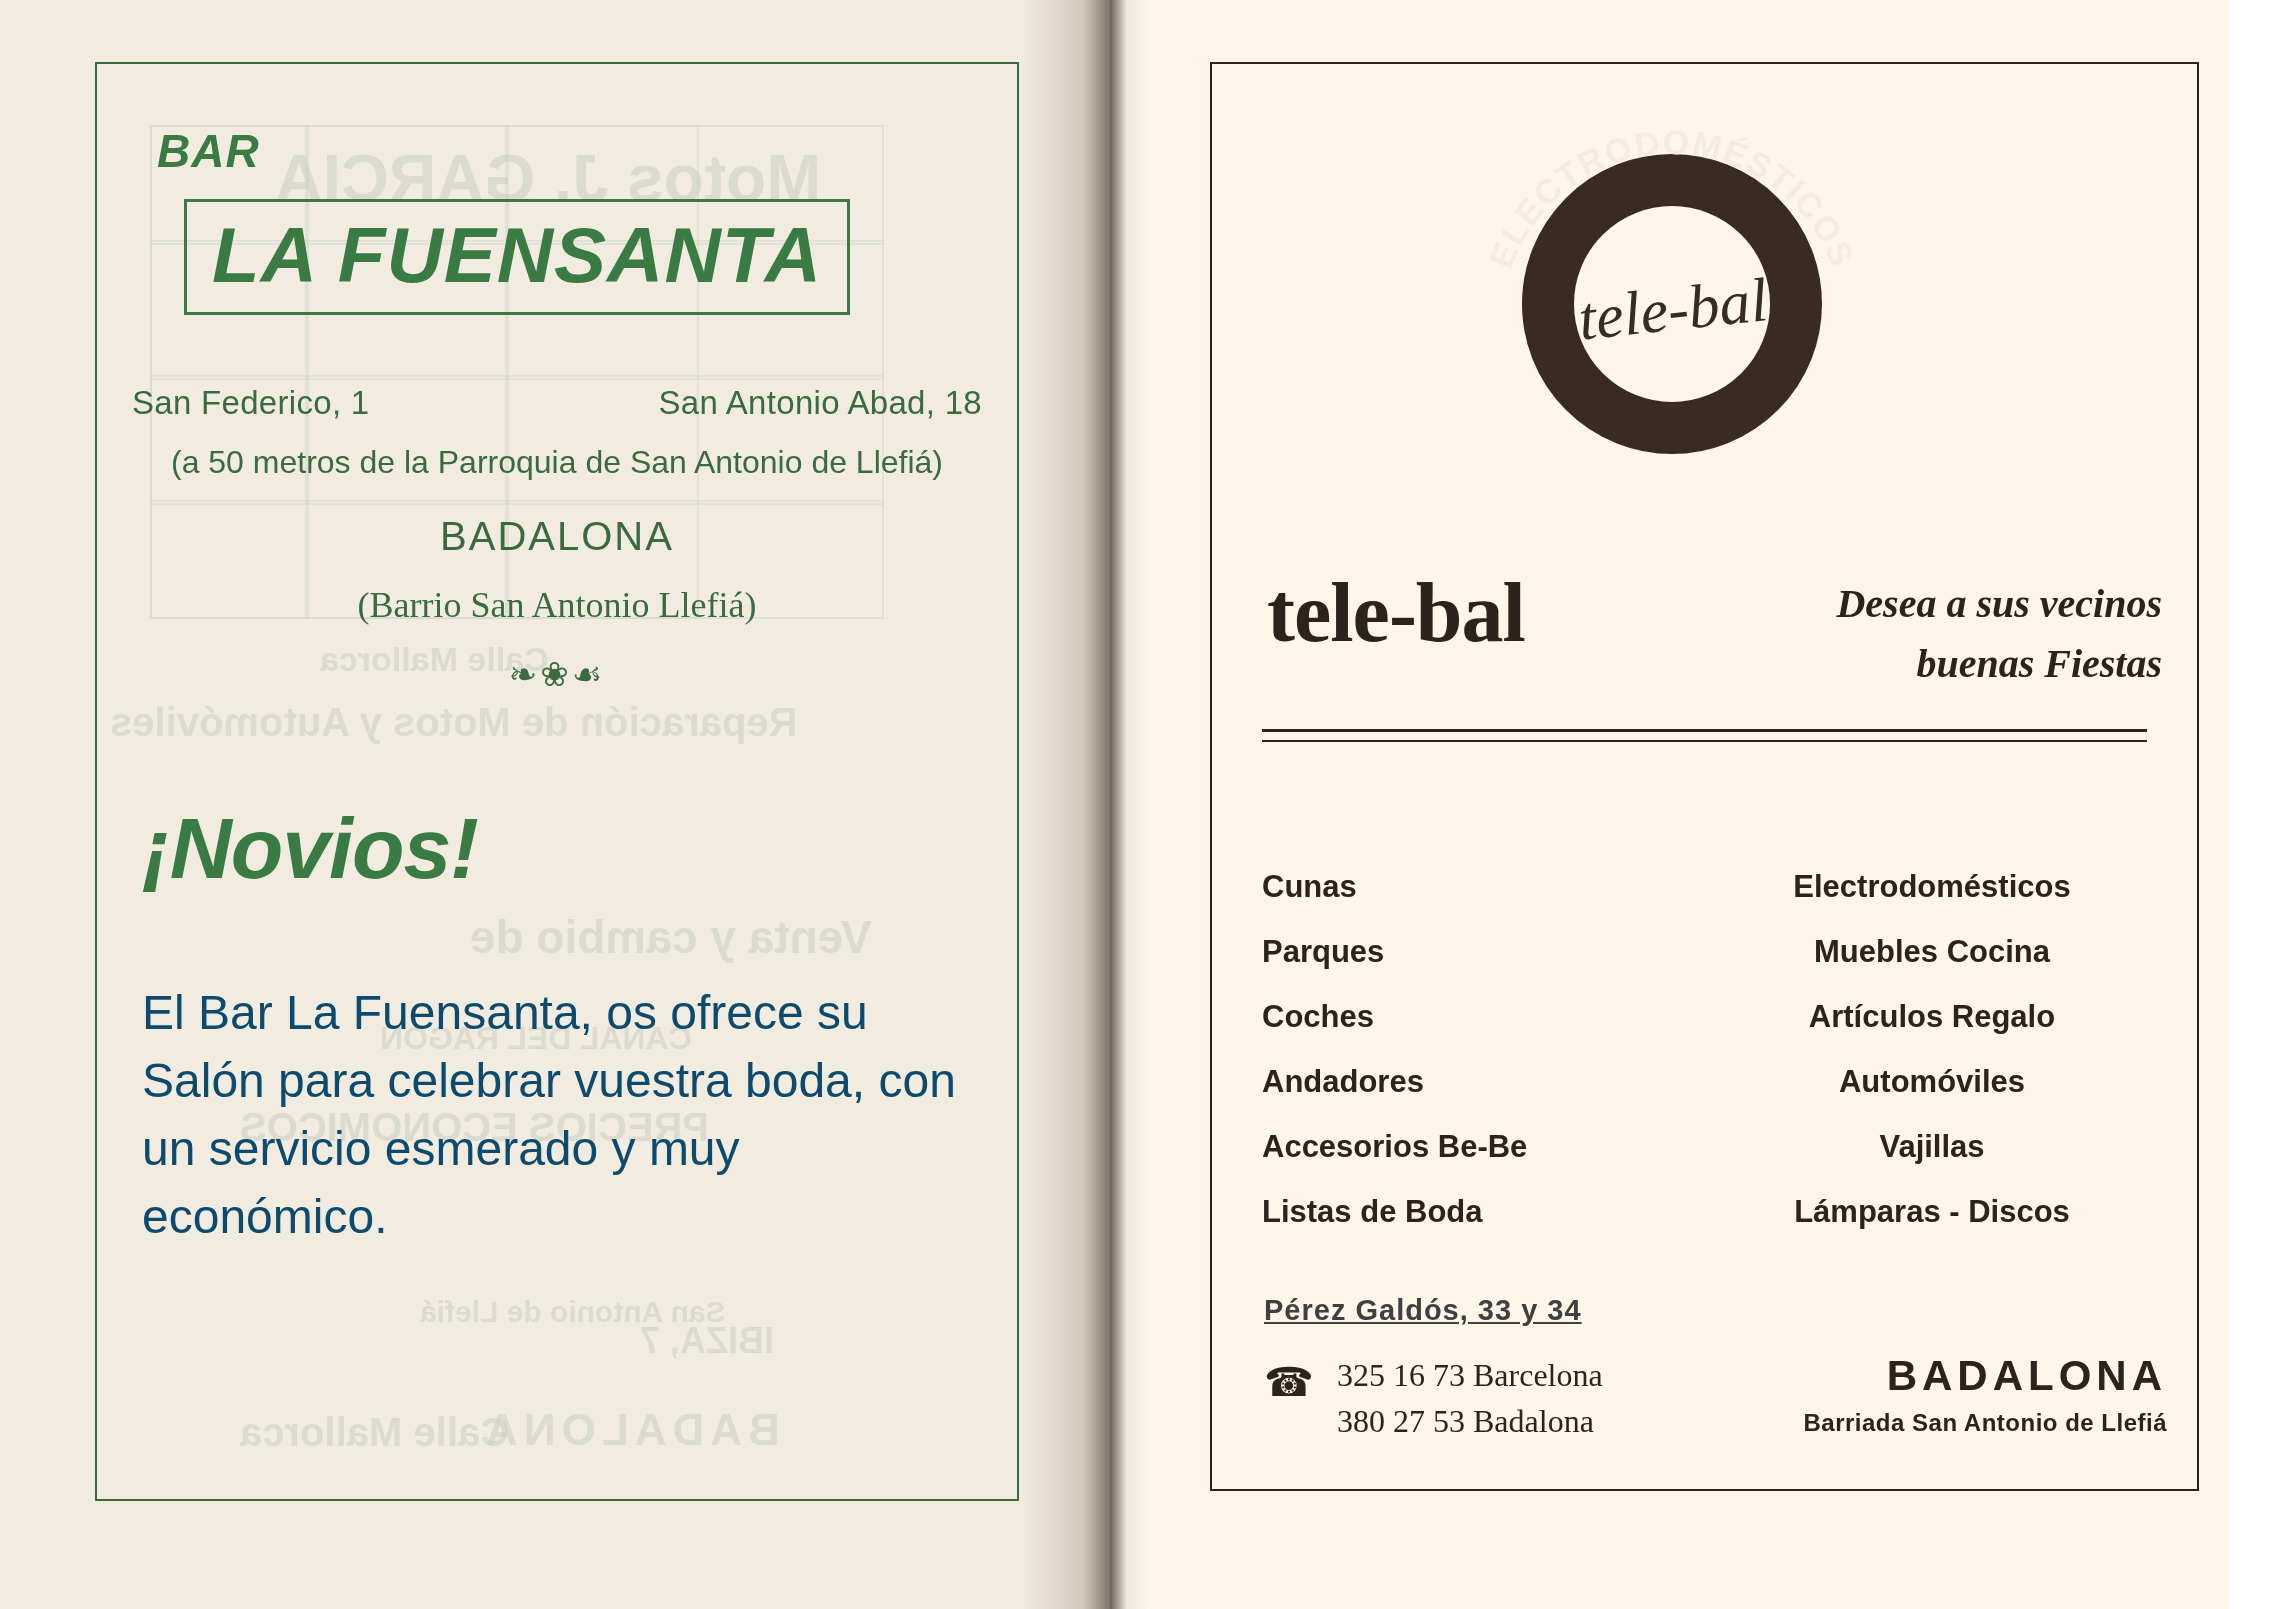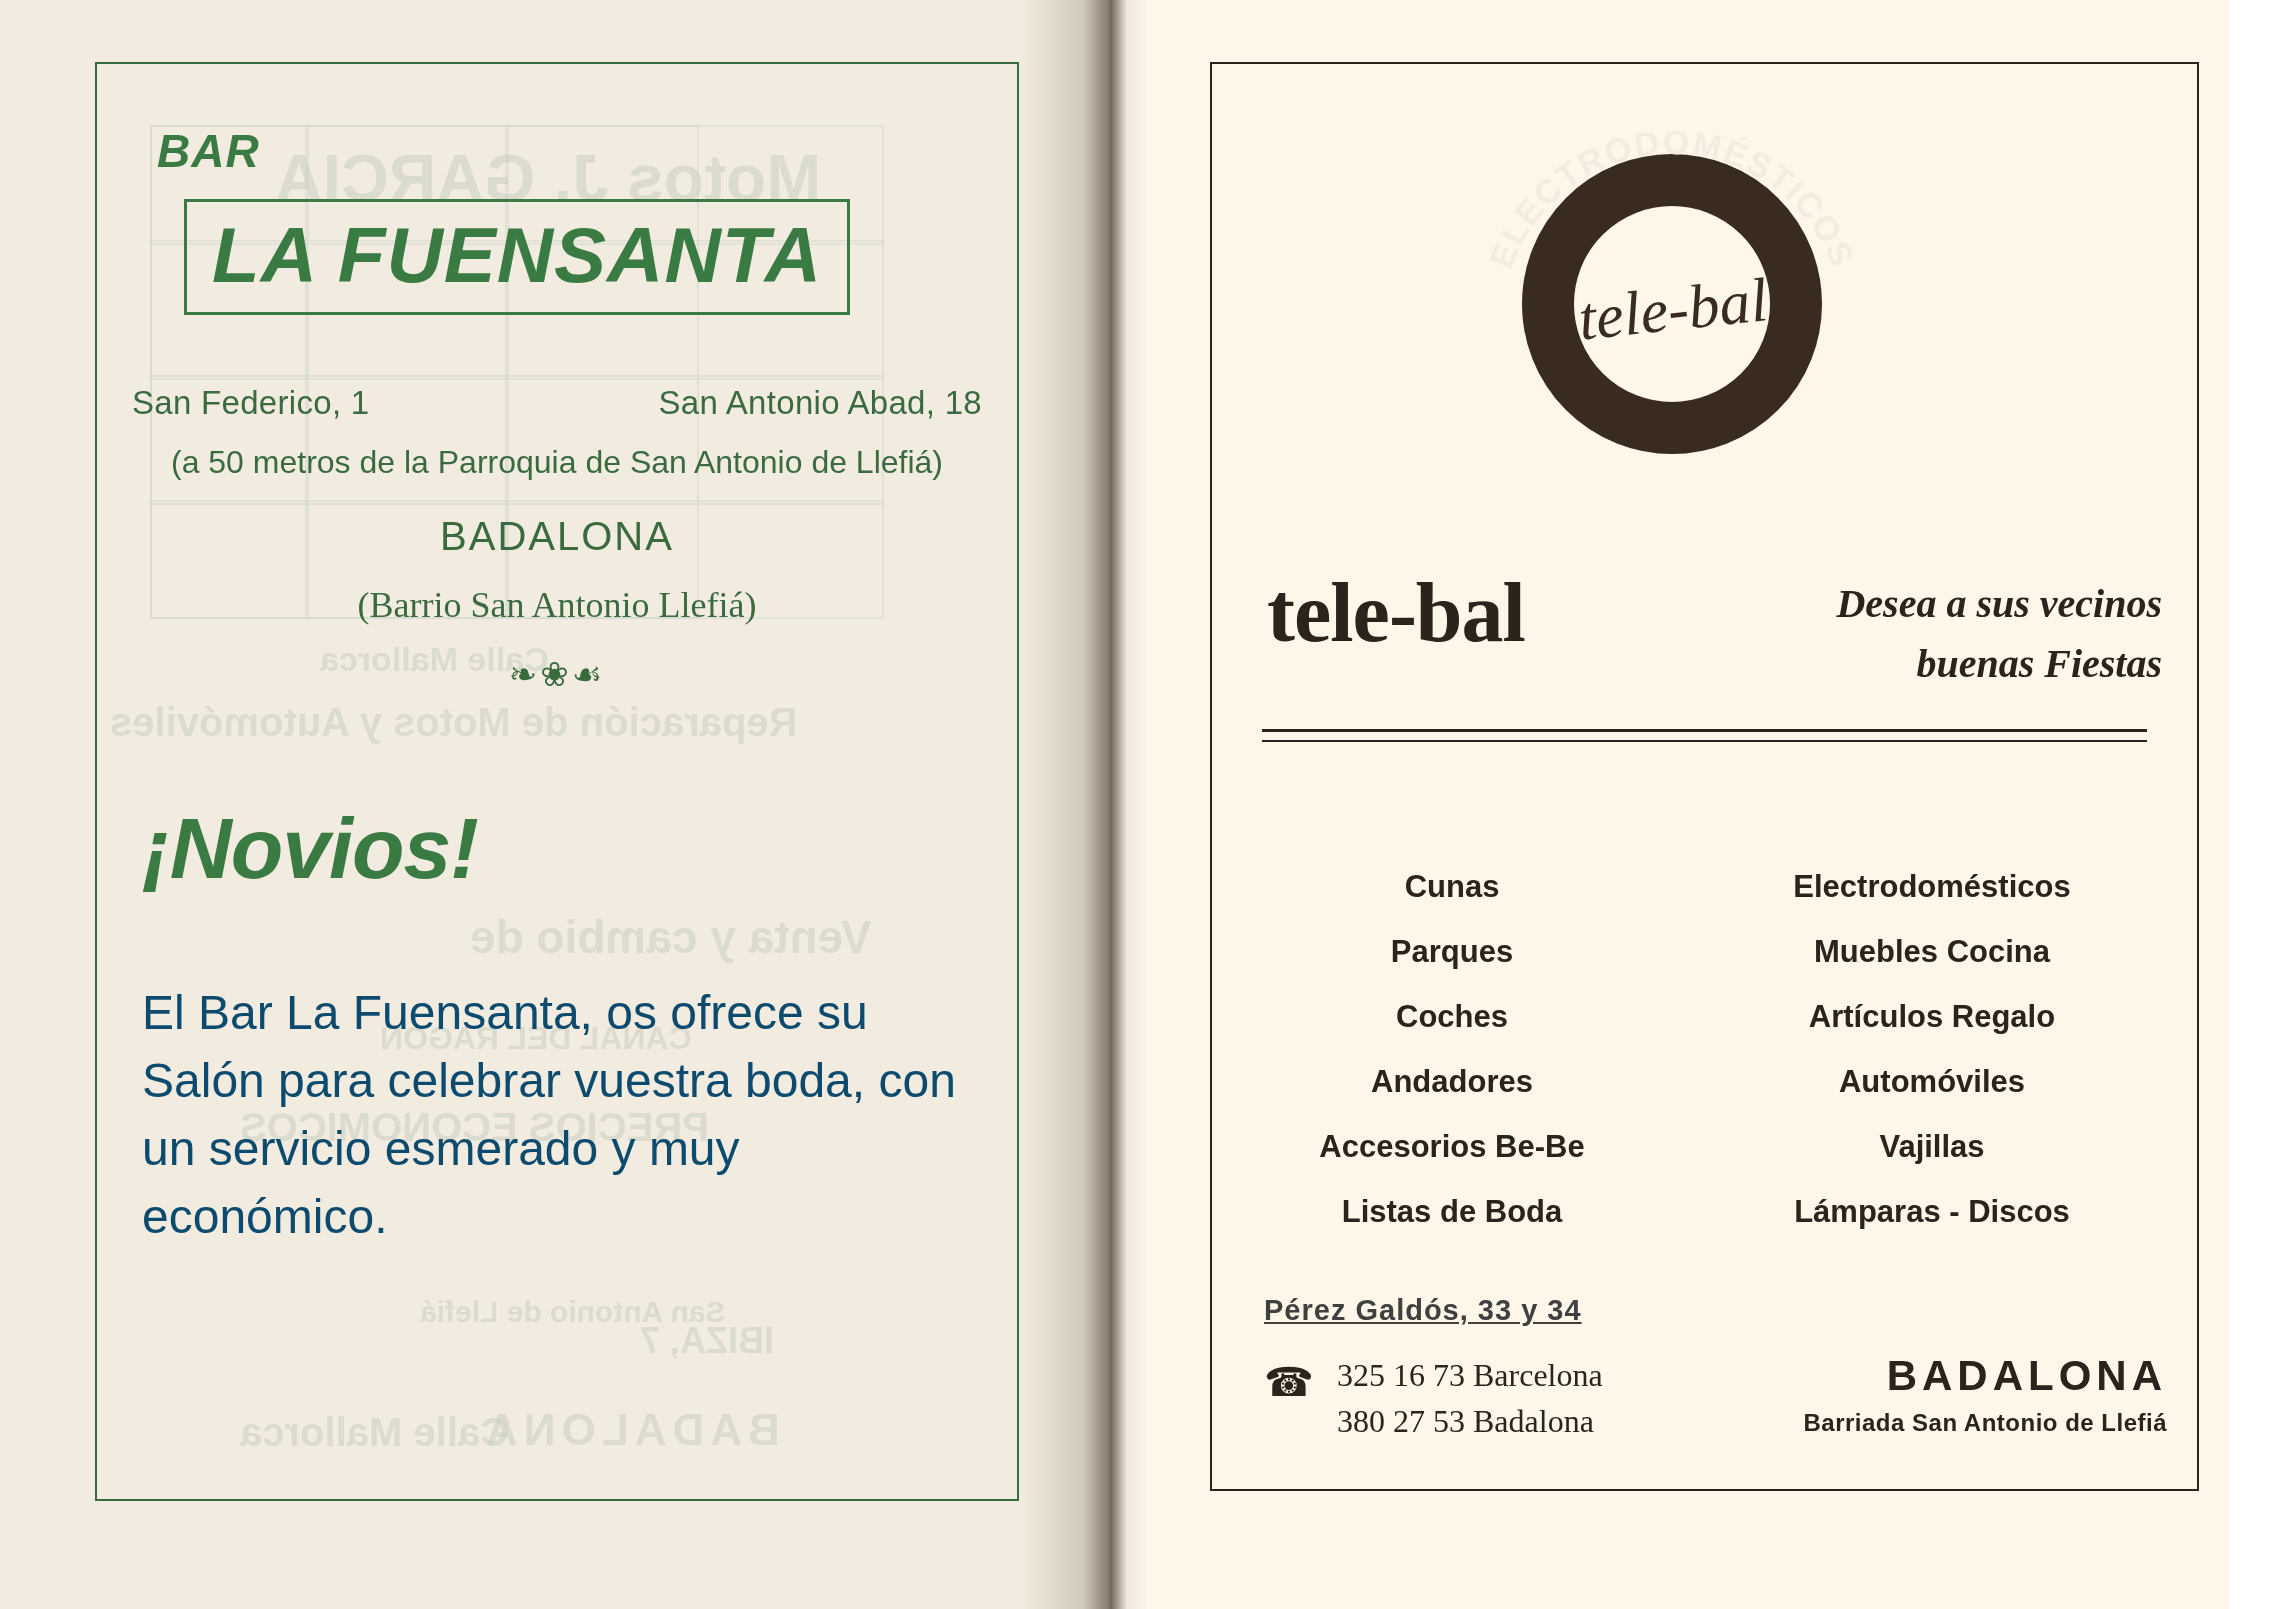--- a/index.html
+++ b/index.html
@@ -267,21 +267,21 @@
     justify-content: space-between;
   }
   .col {
     display: flex;
     flex-direction: column;
     font-size: 31px;
     font-weight: bold;
     color: #2c231c;
     line-height: 2.1;
   }
-  .col-left { align-items: center; width: 380px; }
+  .col-left { align-items: flex-start; width: 380px; }
   .col-right { align-items: center; width: 430px; }
   .addr-bold {
     position: absolute;
     left: 112px;
     top: 1300px;
     font-size: 29px;
     font-weight: bold;
     letter-spacing: 1px;
     color: #404040;
     text-decoration: underline;

